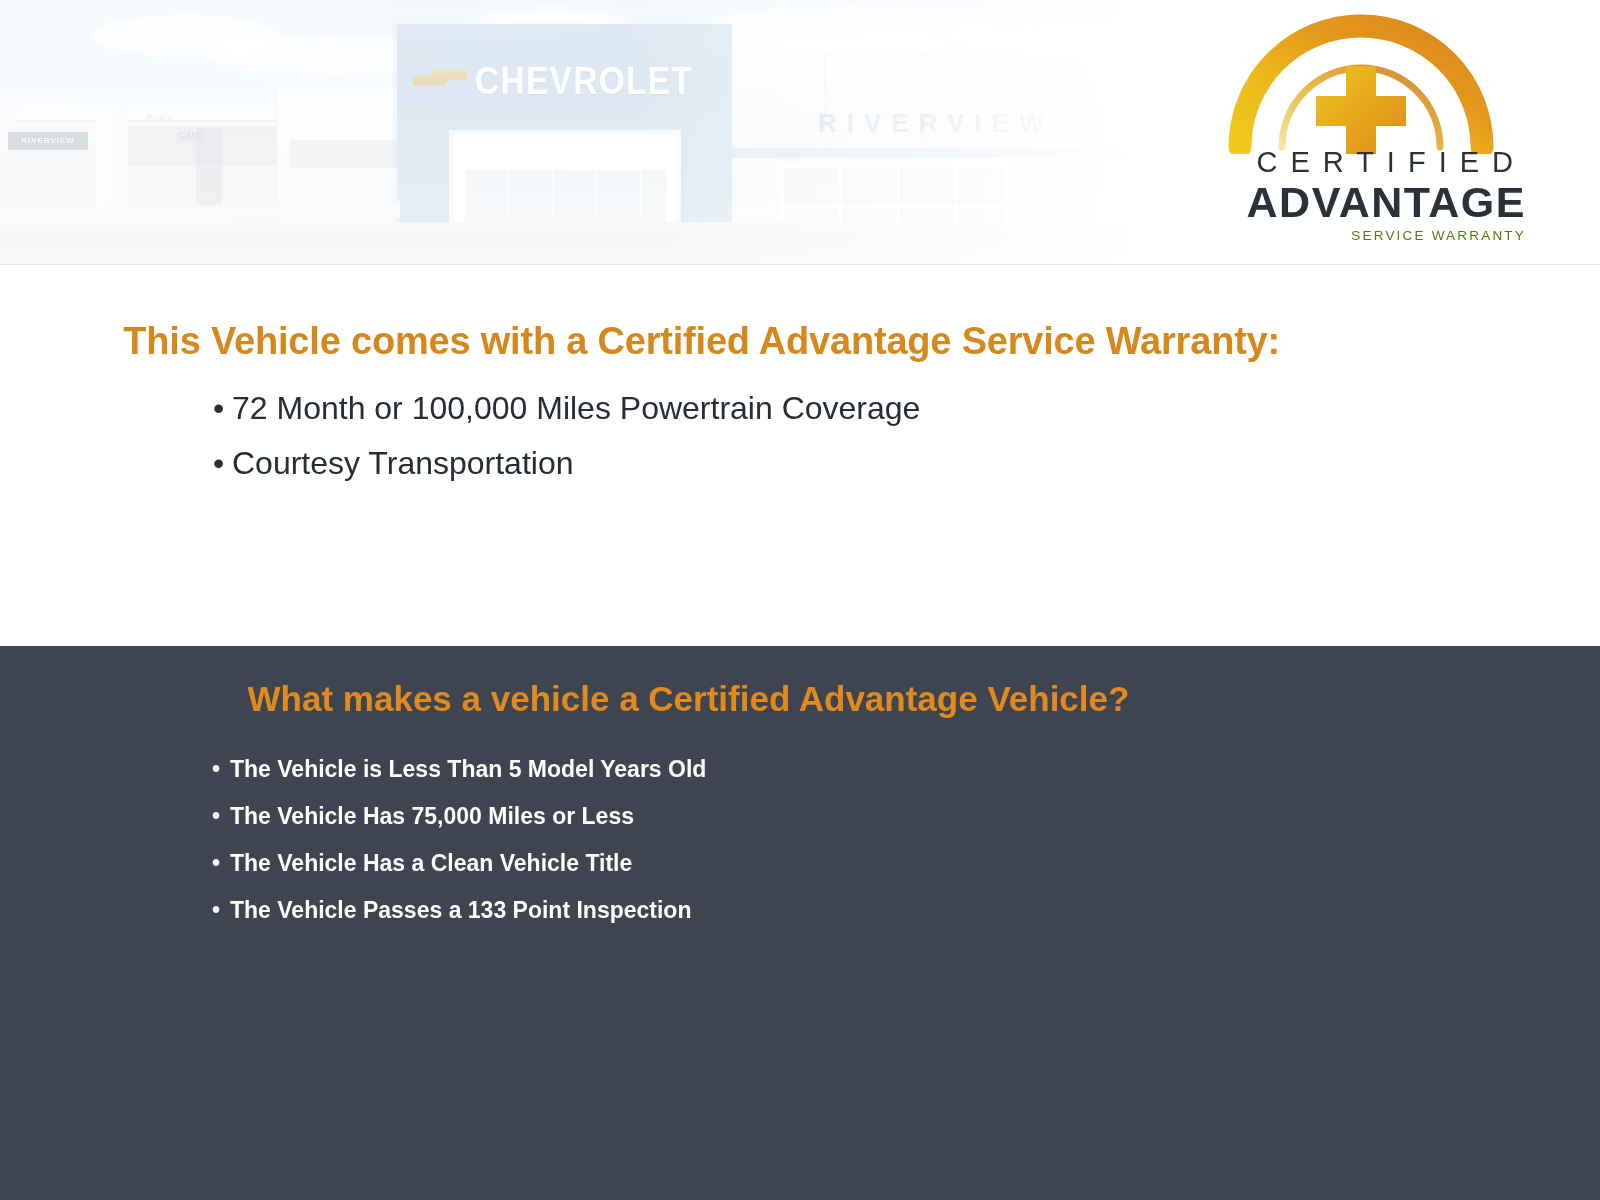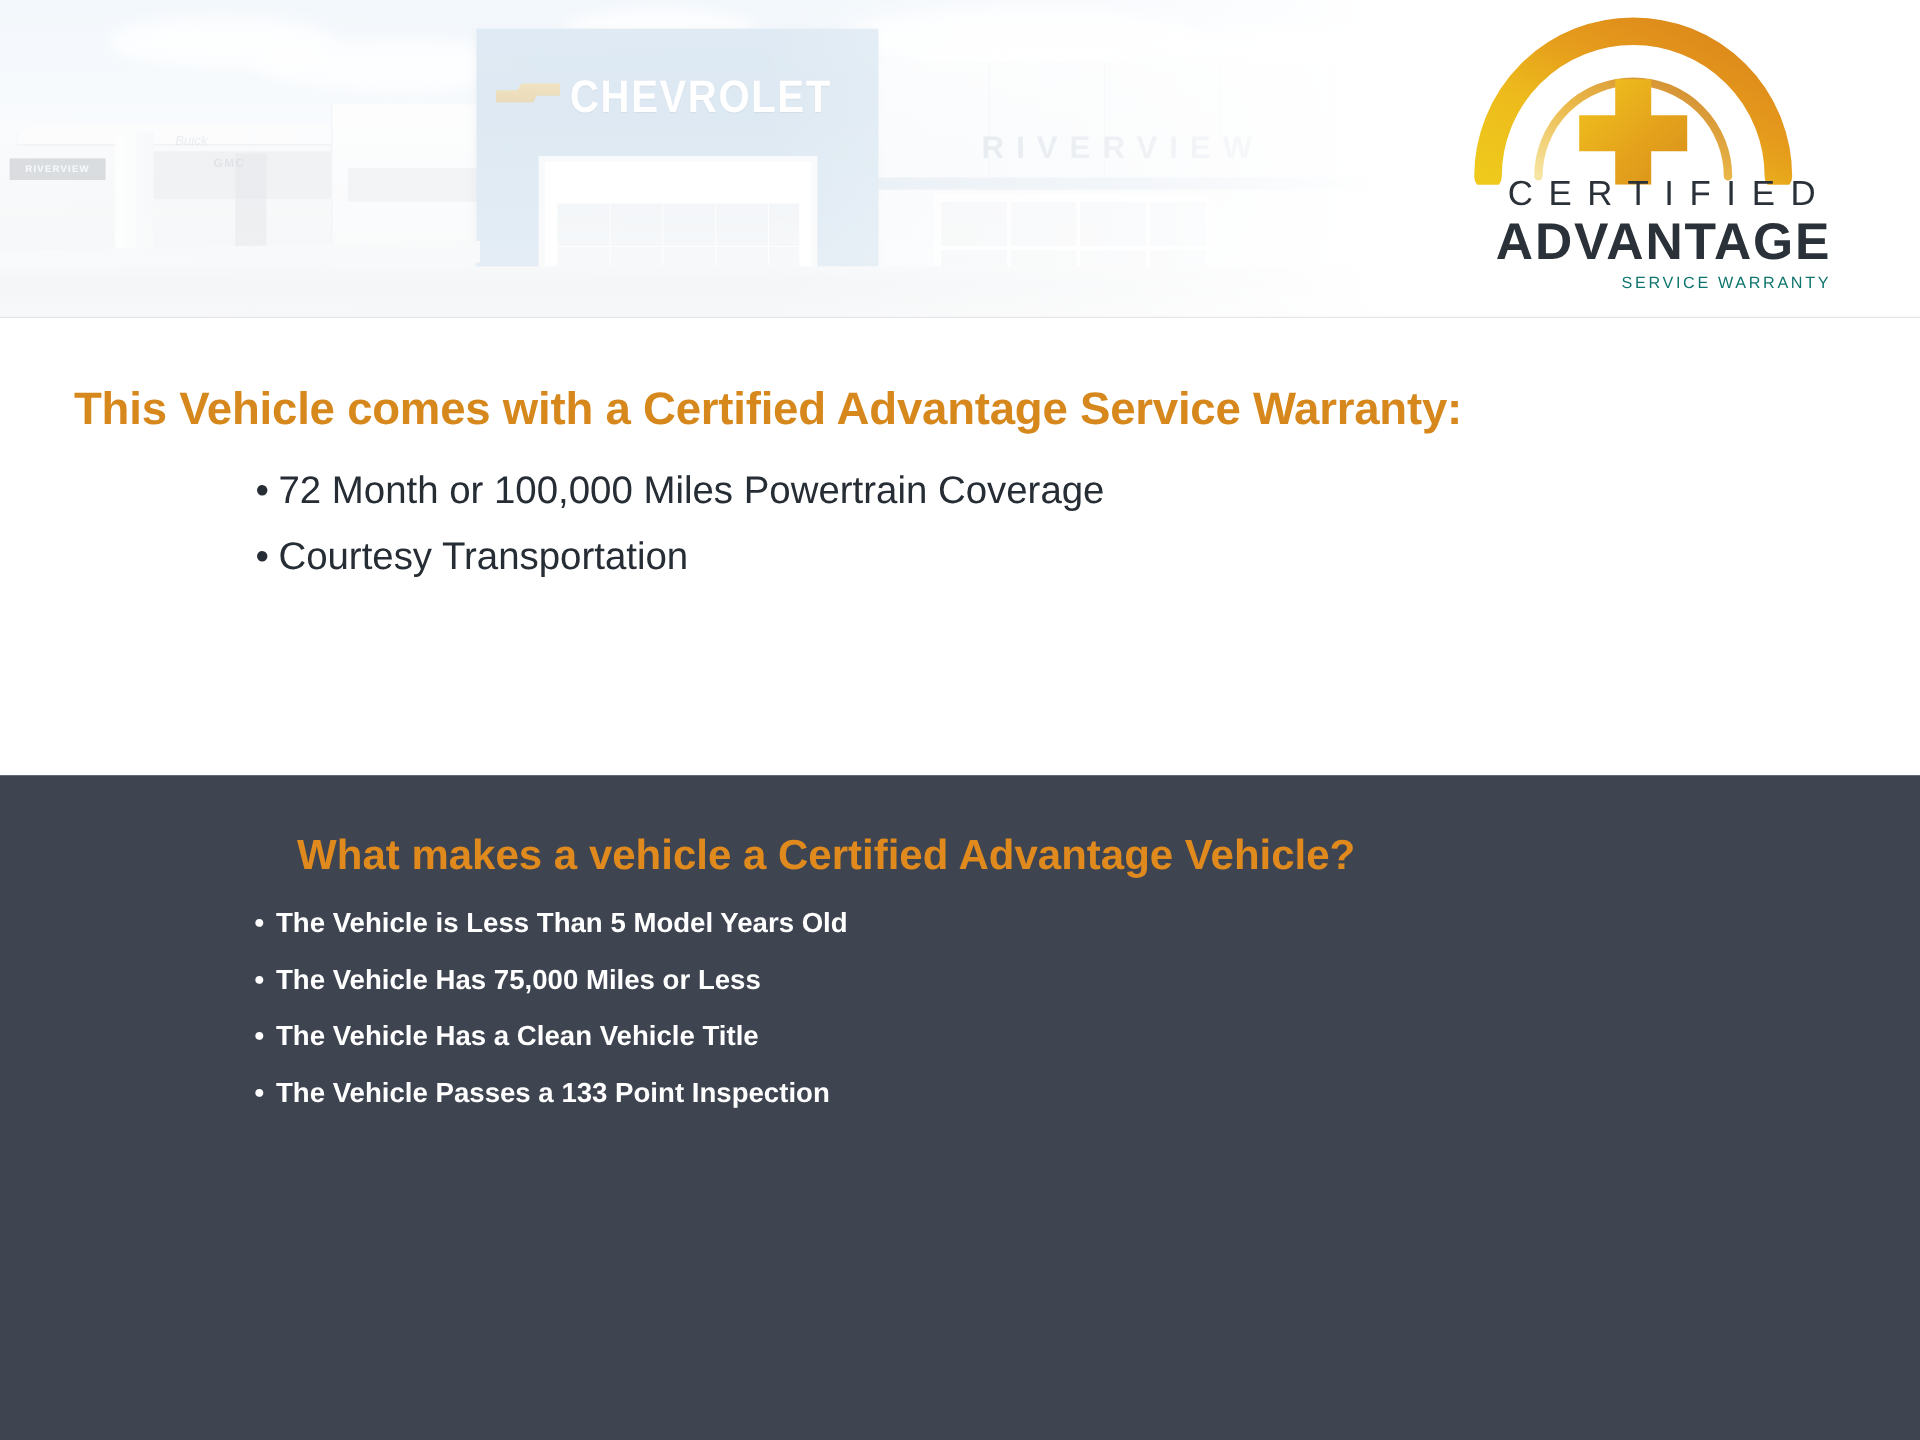--- a/index.html
+++ b/index.html
@@ -347,41 +347,41 @@
     font-size: 43px;
     letter-spacing: 1.5px;
     color: #2b3138;
     font-weight: 700;
     line-height: 1.08;
     margin-top: 2px;
   }
   .logo-sub {
     font-size: 13.5px;
     letter-spacing: 2.2px;
-    color: #0f766e;
+    color: #4d7c0f;
     font-weight: 400;
     margin-top: 3px;
     padding-left: 70px;
   }
 
   
   .section-white {
     position: absolute;
     left: 0;
     top: 265px;
     width: 1600px;
     height: 381px;
     background: #ffffff;
   }
   .headline {
     position: absolute;
     left: 0;
     top: 55px;
     width: 1280px;
-    text-align: center;
+    text-align: right;
     font-size: 38px;
     font-weight: 700;
     color: #d7881d;
     letter-spacing: -.2px;
   }
   .list-white {
     position: absolute;
     left: 213px;
     top: 127px;
     list-style: none;
@@ -404,21 +404,21 @@
     position: absolute;
     left: 0;
     top: 646px;
     width: 1600px;
     height: 554px;
     background: #3e4551;
   }
   .dark-headline {
     position: absolute;
     left: 0;
-    top: 47px;
+    top: 33px;
     width: 1377px;
     text-align: center;
     font-size: 35px;
     font-weight: 700;
     color: #e08a1e;
   }
   .list-dark {
     position: absolute;
     left: 212px;
     top: 112px;

